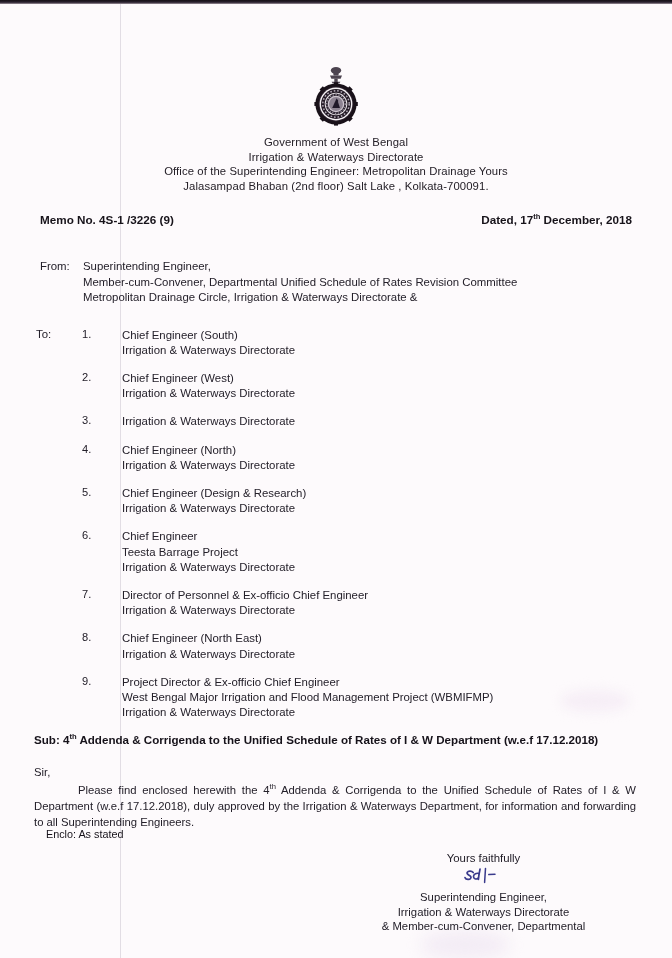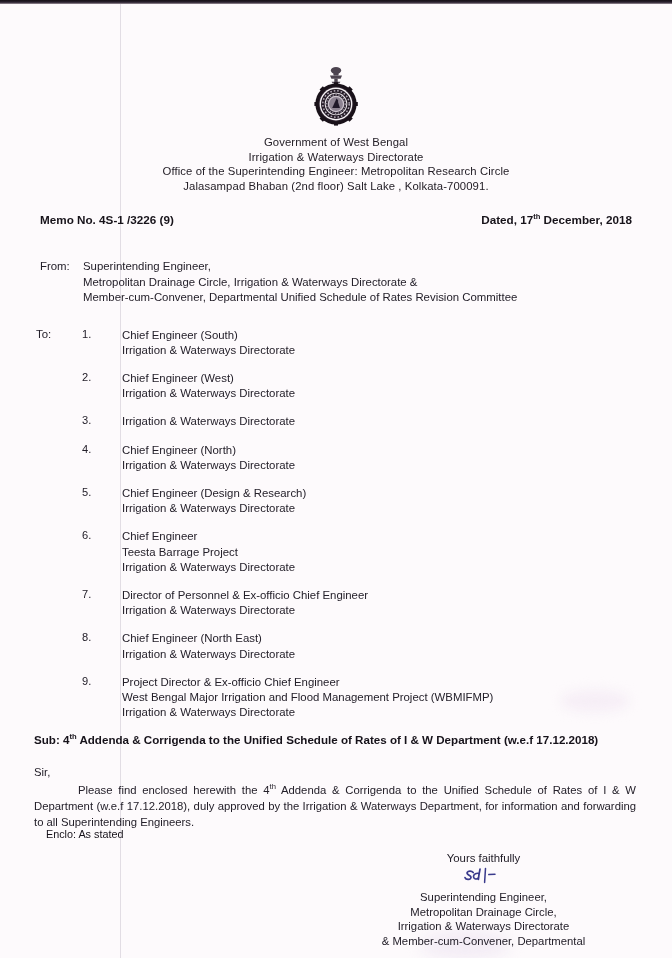--- a/index.html
+++ b/index.html
@@ -272,34 +272,34 @@
 
           <circle cx="29" cy="38" r="13.2" fill="none" stroke="#cfc6d2" stroke-width="1.5" stroke-dasharray="1.6 1.9" opacity="0.85"></circle>
           <circle cx="29" cy="38" r="9.4" fill="none" stroke="#b9b0bd" stroke-width="1.2" stroke-dasharray="1.3 1.6" opacity="0.8"></circle>
         </g>
       </svg>
     </div>
 
     <div class="org-lines">
       <div class="org-line">Government of West Bengal</div>
       <div class="org-line">Irrigation &amp; Waterways Directorate</div>
-      <div class="org-line">Office of the Superintending Engineer: Metropolitan Research Circle</div>
+      <div class="org-line">Office of the Superintending Engineer: Metropolitan Drainage Yours</div>
       <div class="org-line">Jalasampad Bhaban (2nd floor) Salt Lake , Kolkata-700091.</div>
     </div>
   </div>
 
   <div class="memo-row">
     <div class="memo-no">Memo No. 4S-1 /3226 (9)</div>
     <div class="memo-date"><span>Dated, 17</span><sup>th</sup><span> December, 2018</span></div>
   </div>
 
   <div class="from-block">
     <div><span class="from-label">From:</span><span>Superintending Engineer,</span></div>
+    <div class="from-indent">Member-cum-Convener, Departmental Unified Schedule of Rates Revision Committee</div>
     <div class="from-indent">Metropolitan Drainage Circle, Irrigation &amp; Waterways Directorate &amp;</div>
-    <div class="from-indent">Member-cum-Convener, Departmental Unified Schedule of Rates Revision Committee</div>
   </div>
 
   <div class="to-block">
     <span class="to-label">To:</span>
 
     <div class="to-item">
       <span class="to-num">1.</span>
       <div class="to-lines">
         <div>Chief Engineer (South)</div>
         <div>Irrigation &amp; Waterways Directorate</div>
@@ -392,21 +392,20 @@
 
           <path d="M24.5 2.4 L23.6 16.4" stroke-width="1.5"></path>
 
           <path d="M27.8 8.6 L34.0 8.2" stroke-width="1.5"></path>
         </g>
       </svg>
     </div>
 
     <div class="sign-block">
       <div class="sign-line">Superintending Engineer,</div>
-      <div class="sign-line">Metropolitan Drainage Circle,</div>
       <div class="sign-line">Irrigation &amp; Waterways Directorate</div>
       <div class="sign-line">&amp; Member-cum-Convener, Departmental</div>
 
     </div>
   </div>
 
   <div class="enclo">Enclo: As stated</div>
 
 </div>
 

